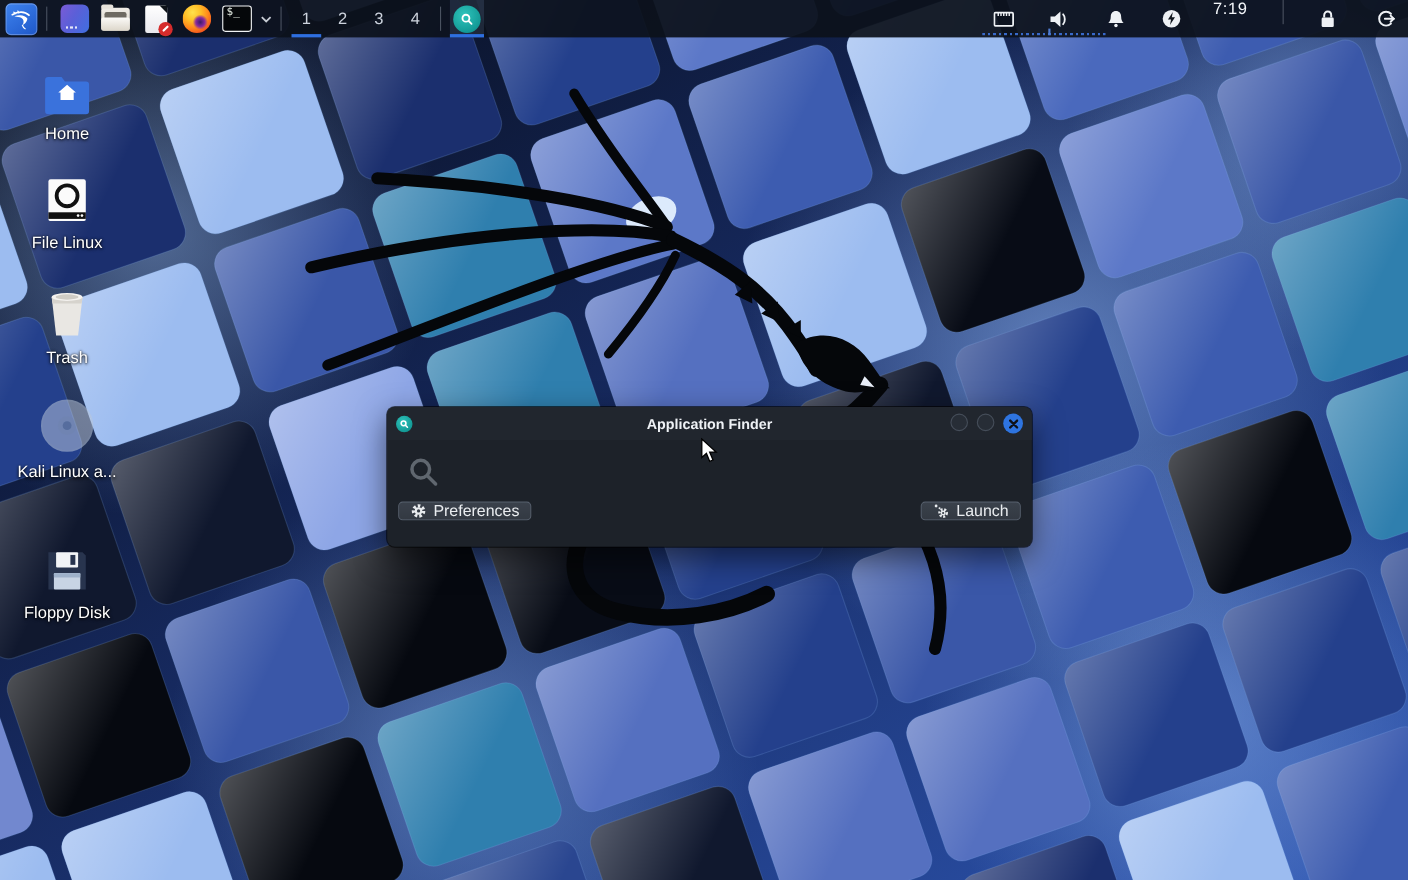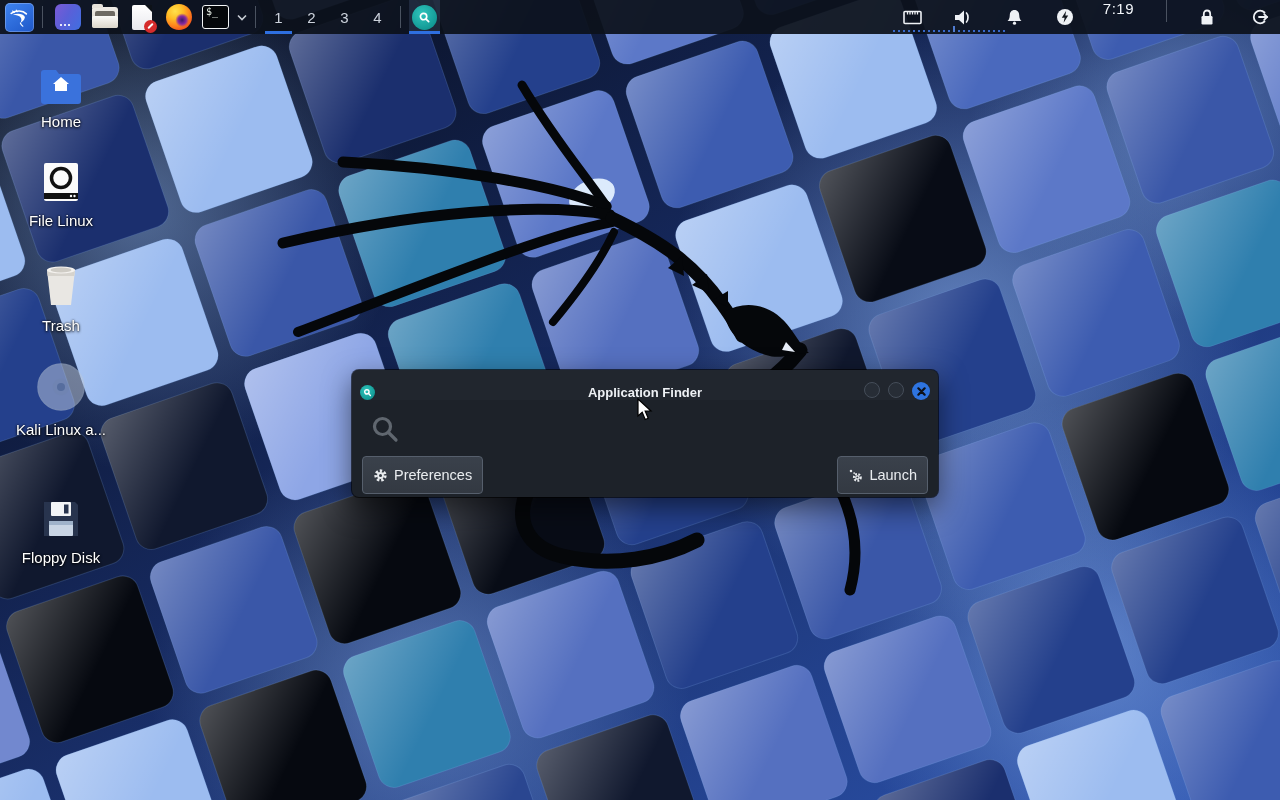--- a/index.html
+++ b/index.html
@@ -47,35 +47,35 @@
   #clock { font-size:15px; color:#f2f5f9; padding:0 10px 0 4px; letter-spacing:.5px; }
 
   
   .dicon { position:absolute; left:15px; width:92px; z-index:2; display:flex; flex-direction:column; align-items:center; cursor:default; }
   .dicon .art { height:48px; display:flex; align-items:flex-end; justify-content:center; }
   .dicon .lbl { margin-top:9px; font-size:15px; color:#ffffff; text-shadow:0 1px 3px rgba(0,0,0,.95), 0 0 2px rgba(0,0,0,.8); white-space:nowrap; }
 
   
   #finder { position:absolute; left:352px; top:370px; width:586px; height:127px; z-index:30;
     background:#1d2229; border-radius:7px; box-shadow:0 10px 28px rgba(0,0,0,.55), 0 0 0 1px rgba(0,0,0,.6); }
-  #finder-titlebar { height:30px; background:#21262e; border-radius:7px 7px 0 0; display:flex; align-items:flex-end; padding:0 8px; position:relative; }
+  #finder-titlebar { height:30px; background:#21262e; border-radius:7px 7px 0 0; display:flex; align-items:center; padding:0 8px; position:relative; }
   #finder-title { position:absolute; left:0; right:0; text-align:center; font-size:13px; font-weight:bold; color:#eef1f5; }
   .tb-icon { width:15px; height:15px; border-radius:50%; background:radial-gradient(circle at 40% 35%, #2fc4bc, #139a96 70%, #0d7f7c); display:flex; align-items:center; justify-content:center; z-index:1; }
   #tb-btns { margin-left:auto; display:flex; gap:8px; z-index:1; }
   .tb-circle { width:16px; height:16px; border-radius:50%; background:#272d36; border:1px solid #454d59; }
   .tb-close { width:18px; height:18px; border-radius:50%; background:#2e74e0; border:none; display:flex; align-items:center; justify-content:center; }
   #finder-search { display:flex; align-items:center; padding:14px 12px 0 12px; }
   .big-mag { width:42px; display:flex; justify-content:center; flex:0 0 auto; }
   #search-box { position:relative; flex:1; height:30px; background:#10151b; border:2px solid #2b6ce0; border-radius:5px;
      display:flex; align-items:center; padding:0 26px 0 10px; }
   #search-text { font-size:14px; color:#f2f4f8; white-space:pre; }
   #caret { width:1px; height:16px; background:#ffffff; margin-left:1px; }
   #dd-arrow { position:absolute; right:7px; top:50%; transform:translateY(-52%); color:#a9b0ba; font-size:16px; line-height:1; }
   #finder-foot { display:flex; align-items:center; justify-content:space-between; padding:12px 10px 0 10px; }
-  .gtk-btn { height:38px; display:flex; align-items:center; gap:6px; padding:0 10px; background:linear-gradient(#3a414b,#333942);
+  .gtk-btn { height:17px; display:flex; align-items:center; gap:6px; padding:0 10px; background:linear-gradient(#3a414b,#333942);
      border:1px solid #565f6c; border-radius:4px; color:#e9ecef; font-size:14.5px; }
 
   
   #cursor { position:absolute; left:637px; top:398px; z-index:60; }
 </style>
 </head>
 <body>
 
 <svg id="wallpaper" width="1280" height="800" viewBox="0 0 1280 800">
   <defs>

